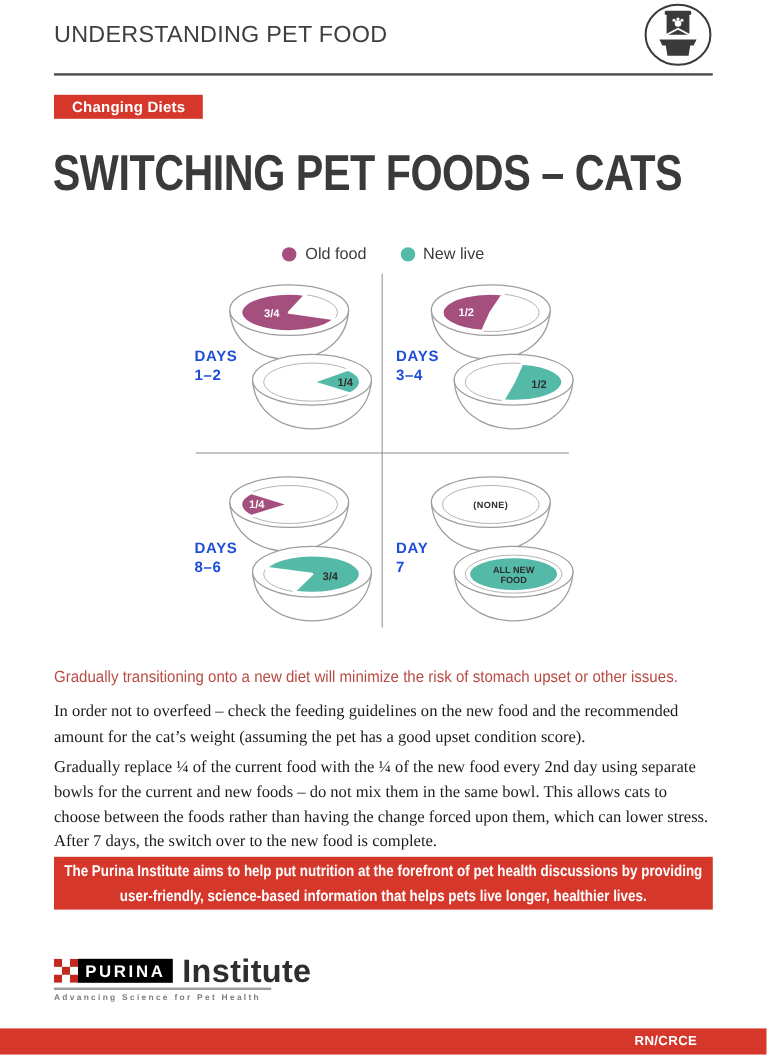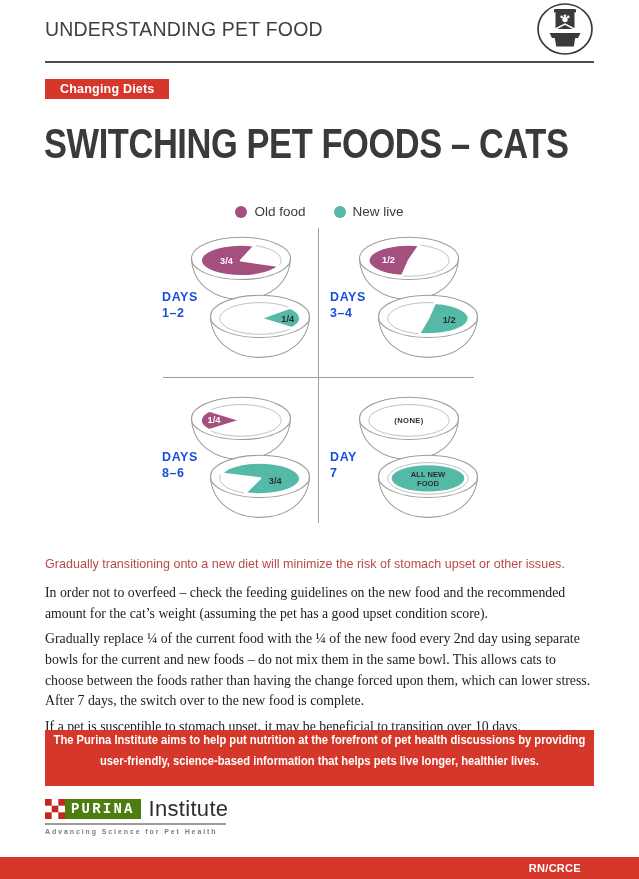--- a/index.html
+++ b/index.html
@@ -36,31 +36,31 @@
   .bowl svg text{font-family:"Liberation Sans",sans-serif;}
 
   
   .highlight{position:absolute;left:45px;top:556px;margin:0;font-size:13.5px;color:#b94b43;
              white-space:nowrap;transform:scaleX(.93);transform-origin:left top;}
   .body-copy{position:absolute;left:45px;top:583px;width:552px;
              font-family:"Liberation Serif",serif;font-size:13.8px;color:#1c1c1c;line-height:1.5;}
   .body-copy p{margin:0 0 5px 0;}
 
   
-  .banner{position:absolute;left:45px;top:714px;width:549px;height:56px;background:var(--accent);
-          color:#fff;display:flex;align-items:flex-start;justify-content:center;margin-top:16px;}
+  .banner{position:absolute;left:45px;top:714px;width:549px;height:44px;background:var(--accent);
+          color:#fff;display:flex;align-items:flex-end;justify-content:center;}
   .banner-text{width:116%;margin:0 -8%;transform:scaleX(.86);font-size:13px;font-weight:700;
                text-align:center;line-height:1.6;}
 
   
   .footer-logo{position:absolute;left:45px;top:799px;}
   .logo-row{display:flex;align-items:center;height:20px;}
-  .purina-box{background:#4d7c0f;color:#fff;font-family:Liberation Mono, monospace;font-weight:700;
+  .purina-box{background:#000000;color:#fff;font-family:Liberation Sans, sans-serif;font-weight:700;
               font-size:14px;letter-spacing:2.2px;height:20px;line-height:20px;padding:0 6px;}
-  .institute{font-size:22px;color:#2e2e2e;margin-left:8px;letter-spacing:.3px;font-weight:400;}
+  .institute{font-size:27px;color:#2e2e2e;margin-left:8px;letter-spacing:.3px;font-weight:700;}
   .logo-rule{width:181px;height:2px;background:#9c9c9c;margin-top:4px;}
   .tagline{font-size:7px;font-weight:700;letter-spacing:1.9px;color:#7d7d7d;margin-top:3px;
            white-space:nowrap;}
 
   
   .bottom-bar{position:absolute;left:0;top:857px;width:639px;height:32px;background:var(--accent);
               color:#fff;font-size:11px;font-weight:700;line-height:22px;text-align:right;
               padding-right:58px;box-sizing:border-box;letter-spacing:.3px;}
 </style>
 </head>

